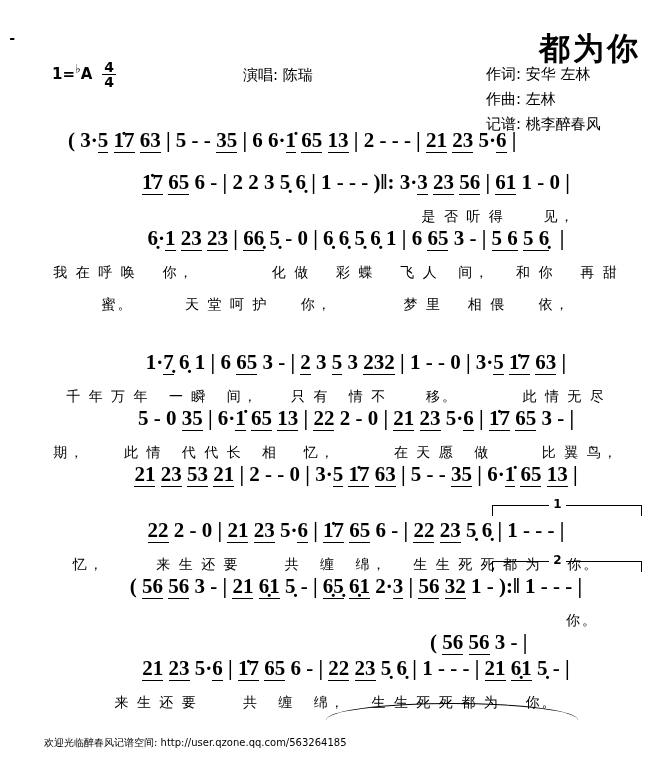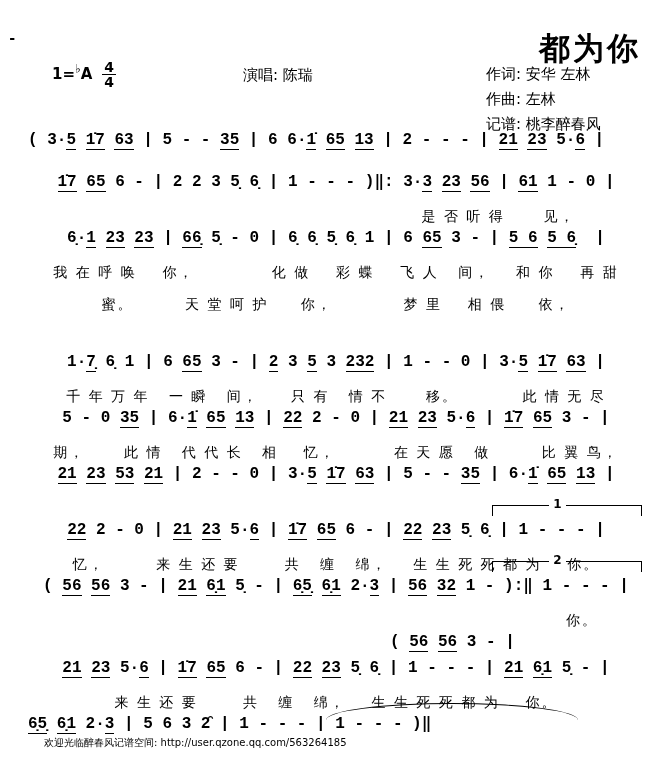--- a/index.html
+++ b/index.html
@@ -14,22 +14,22 @@
   .timesig{display:inline-flex;flex-direction:column;align-items:center;vertical-align:middle;
            margin-left:10px;font:bold 14px "DejaVu Sans",sans-serif;line-height:1.0;}
   .ts-top{border-bottom:1.5px solid #000;padding:0 2px;}
   .ts-bot{padding:0 2px;}
   .singer{position:absolute;left:243px;top:66px;font-size:15px;}
   .credits{position:absolute;left:478px;top:62px;font-size:15px;line-height:25px;margin-left:8px;}
   .score{position:absolute;left:28px;top:128px;width:616px;}
   .system{position:relative;}
   .s1{height:42px;} .s2,.s3,.s4,.s5,.s6,.s7,.s8,.s9,.s11{height:56px;text-align:center;}
   .s10{height:26px;} .s12{height:44px;}
-  .notes{font-family:Liberation Mono, monospace;font-weight:bold;font-size:16px;
-         line-height:24px;white-space:pre;}
+  .notes{font-family:Liberation Serif, serif;font-weight:bold;font-size:21px;
+         line-height:24px;white-space:pre;margin-left:40px;}
   .notes .u{border-bottom:1.8px solid #000;}
   .lyrics{font-size:14px;line-height:20px;white-space:pre;letter-spacing:2px;margin-top:12px;}
   .lyr2{padding-left:325px;} .lyr9{padding-left:492px;}
   .pickup{padding-left:362px;}
   .volta{position:absolute;top:-13px;right:2px;width:148px;height:10px;
          border-top:1.5px solid #000;border-left:1.5px solid #000;border-right:1.5px solid #000;}
   .volta .num{position:absolute;top:-8px;left:38%;background:#fff;padding:0 4px;
               font:bold 12px "DejaVu Sans",sans-serif;line-height:1;}
   .tie-arc{position:absolute;left:298px;top:-9px;width:252px;height:16px;
            border-top:1.5px solid #000;border-radius:50% 50% 0 0 / 100% 100% 0 0;}
@@ -97,20 +97,19 @@
     </div>
     <div class="system s10">
       <div class="notes pickup">( <span class="u">56</span> <span class="u">56</span> 3 - |</div>
     </div>
     <div class="system s11">
       <div class="notes"><span class="u">21</span> <span class="u">23</span> 5·<span class="u">6</span> | <span class="u">1̇7</span> <span class="u">65</span> 6 - | <span class="u">22</span> <span class="u">23</span> 5̣ 6̣ | 1 - - - | <span class="u">21</span> <span class="u">6̣1</span> 5̣ - |</div>
       <div class="lyrics">来 生 还 要       共   缠   绵，    生 生 死 死 都 为    你。</div>
     </div>
     <div class="system s12">
       <div class="tie-arc"></div>
-      <div class="notes"><span class="u">6̣5̣</span> <span class="u">6̣1</span> 2·<span class="u">3</span> | 5 6 3 2̑ | 1 - - - | 1 - - - )‖</div>
     </div>
   </div>
 
   <div class="footer">
     <span>欢迎光临醉春风记谱空间: http://user.qzone.qq.com/563264185</span>
   </div>
 </div>
 
 </body></html>

